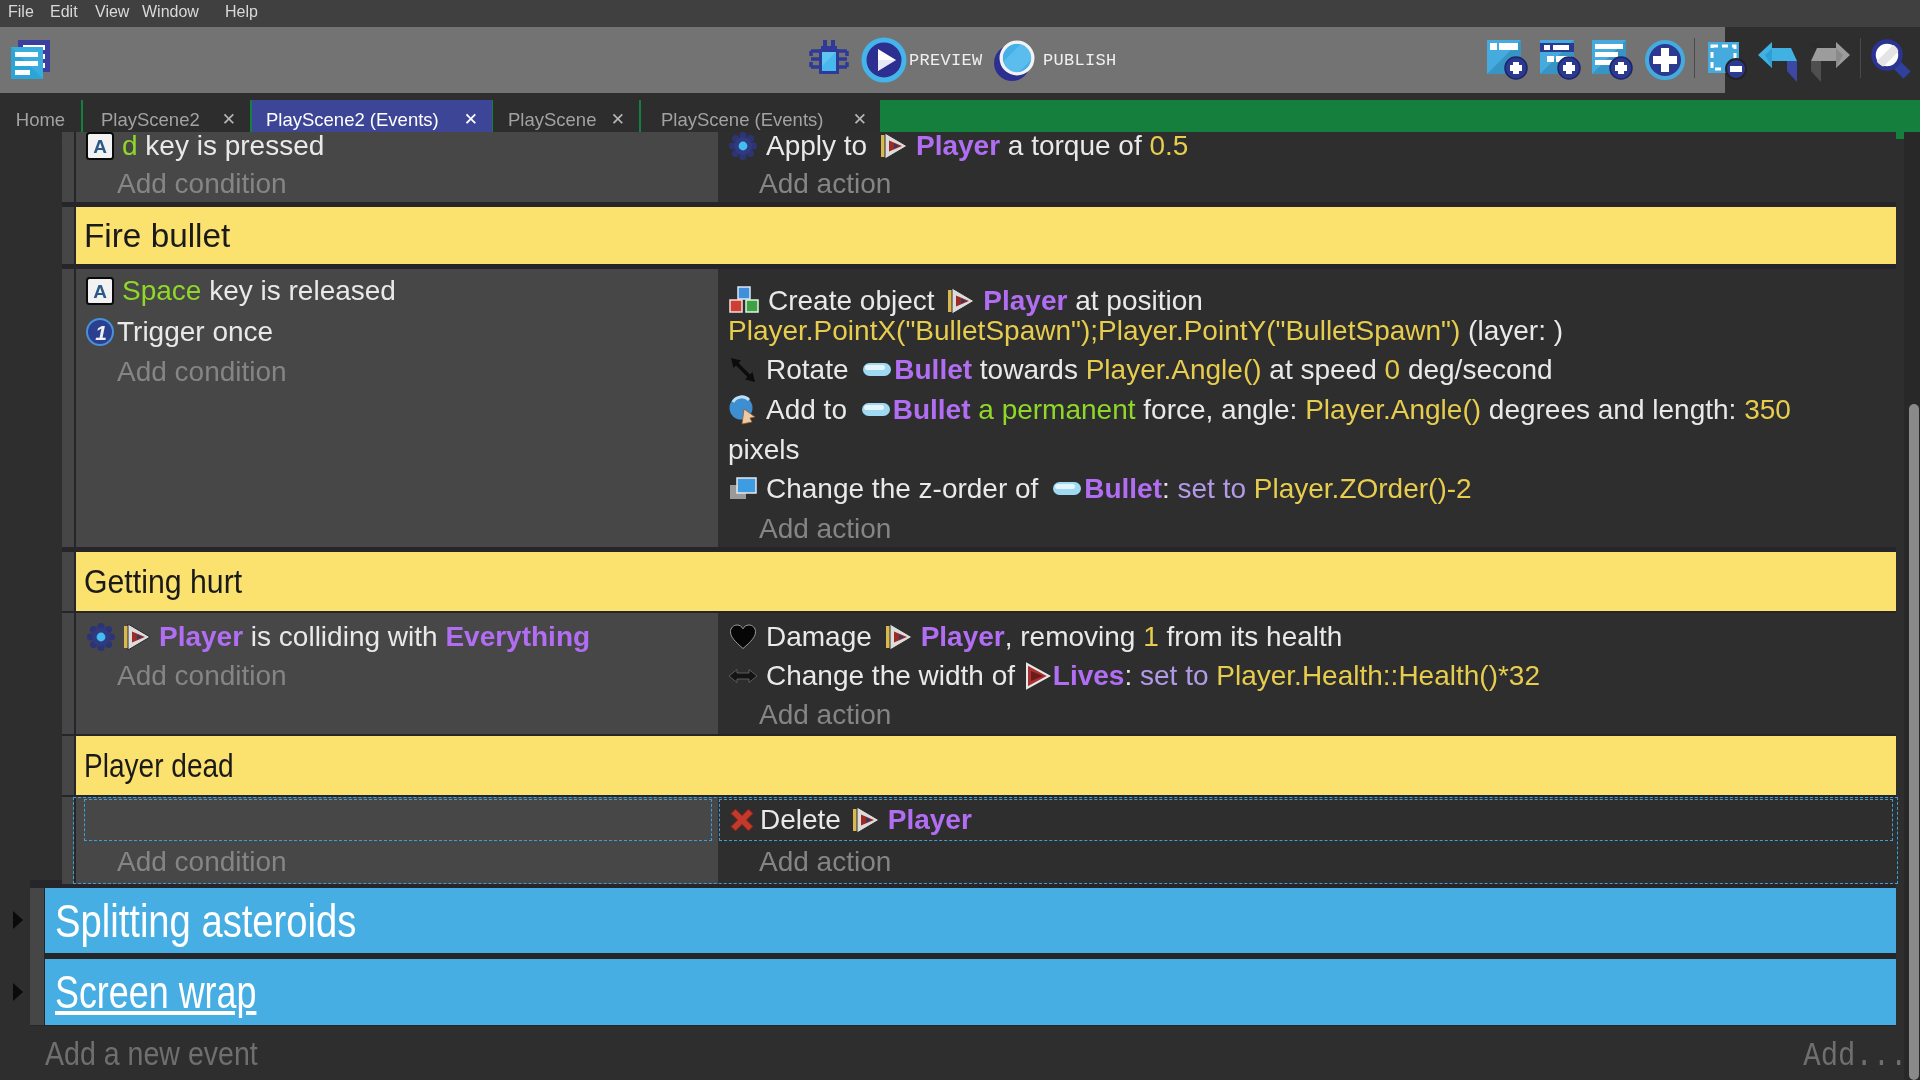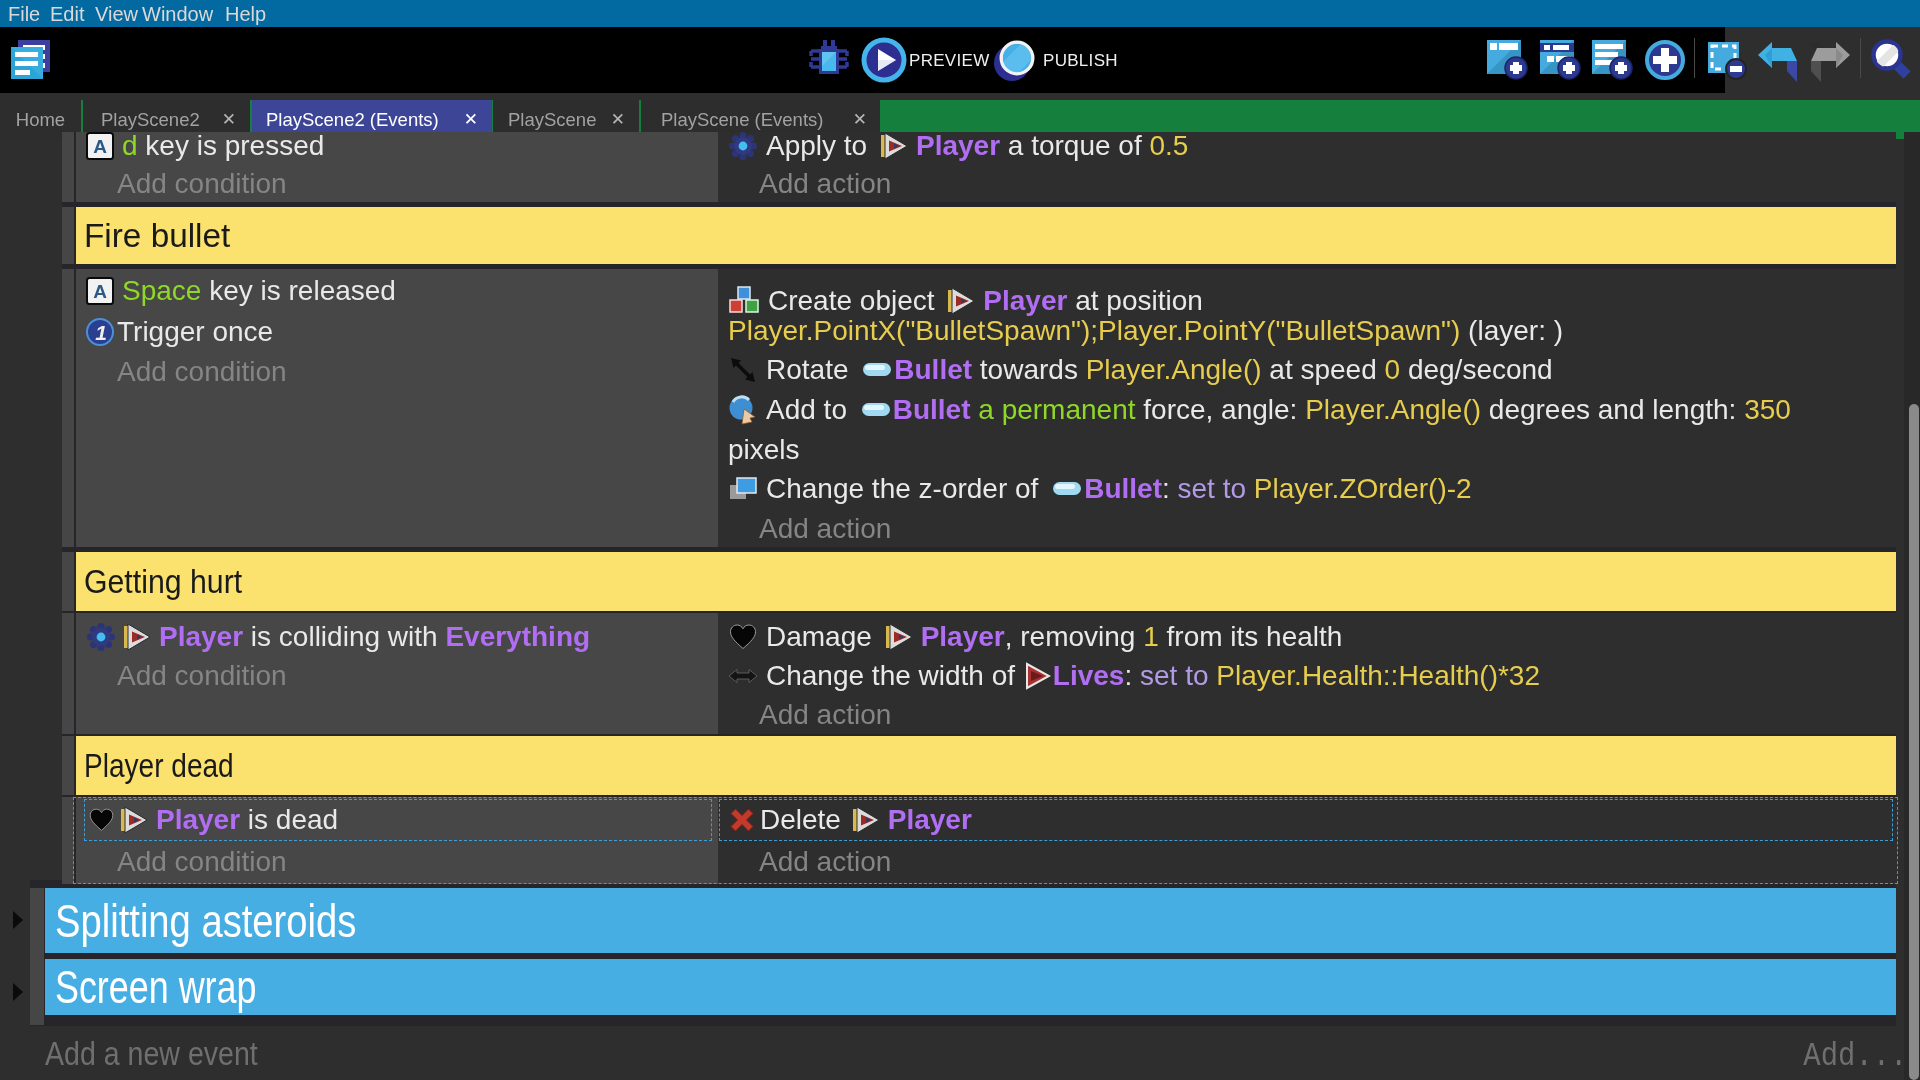--- a/index.html
+++ b/index.html
@@ -1,20 +1,20 @@
 <!DOCTYPE html>
 <html><head>
 <meta charset="utf-8">
 <style>
   html,body{margin:0;padding:0;}
   body{width:1920px;height:1080px;background:#2e2e2e;font-family:"Liberation Sans",sans-serif;overflow:hidden;position:relative;}
   .abs{position:absolute;}
-  .menubar{left:0;top:0;width:1920px;height:27px;background:#0369a1;color:#d9d9d9;font-size:20px;}
+  .menubar{left:0;top:0;width:1920px;height:27px;background:#404040;color:#d9d9d9;font-size:16px;}
   .mi{position:absolute;top:3px;}
-  .toolbar{left:0;top:27px;width:1725px;height:66px;background:#000000;}
+  .toolbar{left:0;top:27px;width:1725px;height:66px;background:#737373;font-family:Liberation Mono, monospace;}
   .tbtxt{color:#f0f0f0;font-size:17px;letter-spacing:0.3px;top:24px;position:absolute;}
   .tabbar{left:0;top:100px;width:1920px;height:39px;background:#15803d;}
   .tab{position:absolute;top:0;height:39px;background:#2d2d2d;color:#a2a2a2;font-size:18.5px;display:flex;align-items:center;}
   .tab .x{font-size:17px;color:#b5b5b5;}
   .sep{position:absolute;width:1px;background:#4a4a4a;}
   
   .dk{background:#26262a;}
   .strip{position:absolute;left:62px;width:12px;background:#464646;}
   .cond{position:absolute;left:76px;width:642px;background:#474747;}
   .act{position:absolute;left:718px;width:1178px;background:#2e2e2e;}
@@ -318,49 +318,41 @@
   <div class="ln mut" style="left:728px;top:563px;">Add action</div>
 
   <div class="strip" style="top:604px;height:59px;"></div>
   <div class="comment" style="top:604px;height:59px;">
         <span style="transform:scaleX(0.825);">Player dead</span>
       </div>
 
   <div class="strip" style="top:665px;height:87px;"></div>
   <div class="cond" style="top:665px;height:87px;"></div>
   <div class="act" style="top:665px;height:87px;"></div>
-  <div class="ln" style="left:88px;top:668px;"><svg width="27" height="28" viewBox="0 0 30 30" style="margin-right:6px;">
-          <path d="M15 26.5 C7 19.5 2.5 15 2.5 9.8 C2.5 5.8 5.5 3 9.2 3 C11.8 3 14 4.6 15 6.8 C16 4.6 18.2 3 20.8 3 C24.5 3 27.5 5.8 27.5 9.8 C27.5 15 23 19.5 15 26.5 Z" fill="#060606" stroke="#9e9e9e" stroke-width="1"></path>
-        </svg><svg width="27" height="28" viewBox="0 0 27 28">
-          <rect x="0" y="3" width="4" height="22" fill="#d9b84e"></rect>
-          <polygon points="4,1 26,14 4,27" fill="#dcdcdc" stroke="#2a2a2a" stroke-width="1"></polygon>
-          <polygon points="8,8.5 21,14 8,19.5" fill="#9c2b24"></polygon>
-          <polygon points="13,11.5 18,14 13,16.5" fill="#303a6e"></polygon>
-        </svg><span class="p">Player</span> is dead</div>
   <div class="ln mut" style="left:86px;top:710px;">Add condition</div>
   <div class="ln" style="left:728px;top:668px;"><svg width="28" height="28" viewBox="0 0 28 28" style="margin-right:4px;">
           <path d="M3 7.5 L7.5 3 L14 9.5 L20.5 3 L25 7.5 L18.5 14 L25 20.5 L20.5 25 L14 18.5 L7.5 25 L3 20.5 L9.5 14 Z" fill="#c23a2c" stroke="#801f14" stroke-width="1"></path>
         </svg>Delete <svg width="27" height="28" viewBox="0 0 27 28" style="margin-left:4px;">
           <rect x="0" y="3" width="4" height="22" fill="#d9b84e"></rect>
           <polygon points="4,1 26,14 4,27" fill="#dcdcdc" stroke="#2a2a2a" stroke-width="1"></polygon>
           <polygon points="8,8.5 21,14 8,19.5" fill="#9c2b24"></polygon>
           <polygon points="13,11.5 18,14 13,16.5" fill="#303a6e"></polygon>
         </svg><span class="p">Player</span></div>
   <div class="ln mut" style="left:728px;top:710px;">Add action</div>
 
   <div class="dash" style="left:73px;top:665px;width:1825px;height:87px;"></div>
   <div class="dash" style="left:84px;top:667px;width:628px;height:42px;"></div>
   <div class="dash" style="left:719px;top:667px;width:1174px;height:42px;"></div>
 
   <div class="gstrip" style="top:756px;height:137px;"></div>
   <div class="group" style="top:756px;height:65px;">
         <span>Splitting asteroids</span>
       </div>
   <div class="arrow" style="top:779px;"></div>
-  <div class="group" style="top:827px;height:56px;">
+  <div class="group" style="top:827px;height:66px;text-decoration:underline;">
         <span style="transform:scaleX(0.78);">Screen wrap</span>
       </div>
   <div class="arrow" style="top:851px;"></div>
 
   <div class="abs" style="left:45px;top:901px;height:40px;display:flex;align-items:center;font-size:34px;color:#6f6f6f;">
         <span style="display:inline-block;transform:scaleX(0.84);transform-origin:0 50%;">Add a new event</span>
       </div>
   <div class="abs" style="right:13px;top:904px;height:40px;display:flex;align-items:center;font-size:34px;color:#6f6f6f;font-family:Liberation Mono, monospace;">
         <span style="display:inline-block;transform:scaleX(0.85);transform-origin:100% 50%;">Add...</span>
       </div>

